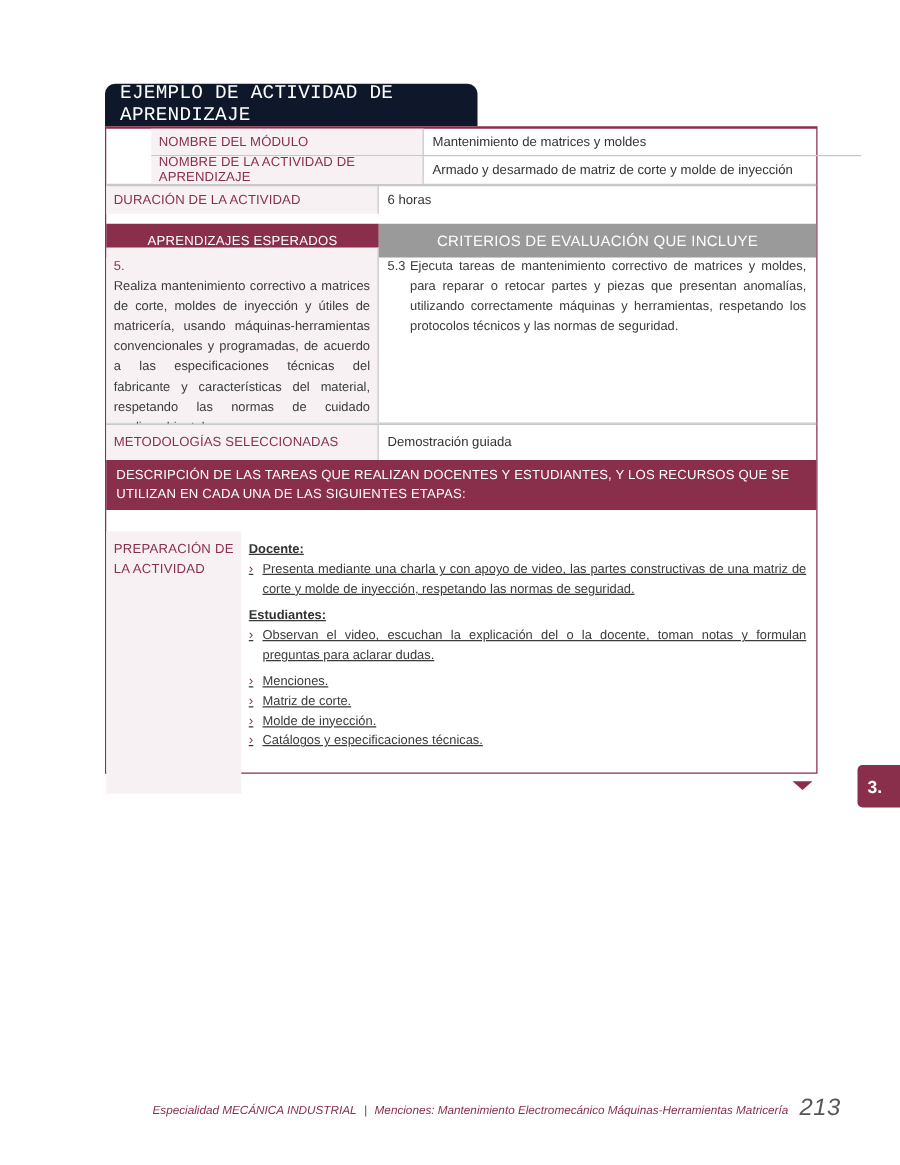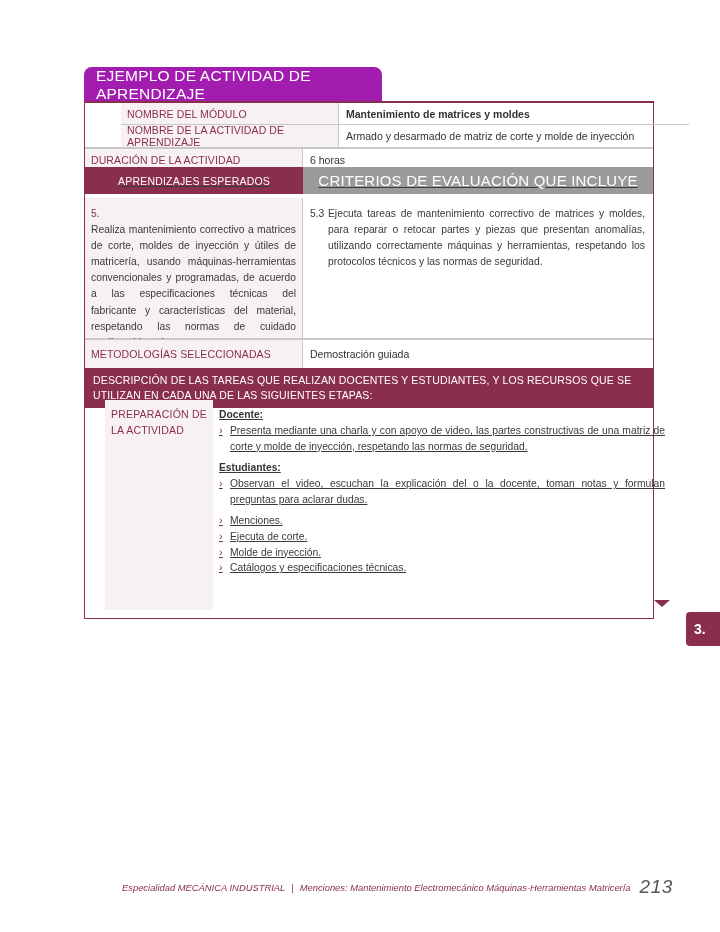--- a/index.html
+++ b/index.html
@@ -1,47 +1,47 @@
 <!DOCTYPE html>
 <html><head>
 <meta charset="utf-8">
 <style>
   * { box-sizing: border-box; margin: 0; padding: 0; }
   html, body { width: 720px; height: 932px; background: #ffffff; overflow: hidden; }
   body { font-family: "Liberation Sans Narrow", "Liberation Sans", sans-serif; position: relative; color: #3a3a3a; }
 
   .title-tab {
     position: absolute; left: 84px; top: 67px; width: 298px; height: 34px;
-    background: #a21caf; border-radius: 8px 8px 0 0;
+    background: #0f172a; border-radius: 8px 8px 0 0;
     color: #ffffff; font-size: 15.5px; letter-spacing: 0.2px;
-    display: flex; align-items: flex-start; padding-left: 12px;
+    display: flex; align-items: flex-end; padding-left: 12px; font-family: Liberation Mono, monospace;
   }
 
   .doc-table {
     position: absolute; left: 84px; top: 101px; width: 570px; height: 518px;
     border: 1.5px solid #8a2f4b; border-top: 2px solid #8a2f4b;
   }
 
   .row { position: absolute; left: 0; width: 100%; display: flex; }
   .cell { height: 100%; font-size: 10.5px; display: flex; align-items: center; }
   .cell.label {
     width: 218px; background: #f7f1f3; color: #8a2f4b; padding-left: 6px;
     border-right: 1px solid #c8c8c8; letter-spacing: 0.1px;
   }
   .cell.value { flex: 1; padding-left: 7px; color: #333; }
-  .cell.value.bold { font-weight: bold; }
+  .cell.value.bold { font-weight: normal; }
   .hr { border-bottom: 1px solid #c8c8c8; }
 
   .row-hdr .left {
     width: 218px; background: #8a2f4b; color: #fff; justify-content: center;
     font-size: 10.5px; letter-spacing: 0.2px;
   }
   .row-hdr .right {
     flex: 1; background: #9a9a9a; color: #fff; justify-content: center;
-    font-size: 15px; letter-spacing: 0.2px;
+    font-size: 12px; letter-spacing: 0.2px;
   }
 
   .learning-left {
     width: 218px; background: #f7f1f3; border-right: 1px solid #c8c8c8;
     padding: 8px 6px; font-size: 10.3px; line-height: 16.1px; color: #3a3a3a;
     text-align: justify;
   }
   .learning-left .num { color: #8a2f4b; display: block; }
   .learning-right {
     flex: 1; padding: 8px 8px 0 7px; font-size: 10.3px; line-height: 16px; color: #3a3a3a;
@@ -103,21 +103,21 @@
   <div class="row hr" style="top:22px;height:23px;padding-left:36px;">
     <div class="cell label">NOMBRE DE LA ACTIVIDAD DE APRENDIZAJE</div>
     <div class="cell value">Armado y desarmado de matriz de corte y molde de inyección</div>
   </div>
 
   <div class="row" style="top:45px;height:23px;">
     <div class="cell label">DURACIÓN DE LA ACTIVIDAD</div>
     <div class="cell value">6 horas</div>
   </div>
 
-  <div class="row row-hdr" style="top:64px;height:27px;text-decoration:underline;">
+  <div class="row row-hdr" style="top:76px;height:27px;">
     <div class="cell left">APRENDIZAJES ESPERADOS</div>
     <div class="cell right">CRITERIOS DE EVALUACIÓN QUE INCLUYE</div>
   </div>
 
   <div class="row hr" style="top:95px;height:141px;">
     <div class="learning-left">
       <span class="num">5.</span>
       <span>Realiza mantenimiento correctivo a matrices de corte, moldes de inyección y útiles de matricería, usando máquinas-herramientas convencionales y programadas, de acuerdo a las especificaciones técnicas del fabricante y características del material, respetando las normas de cuidado medioambiental.</span>
     </div>
     <div class="learning-right">
@@ -128,21 +128,21 @@
 
   <div class="row" style="top:236px;height:29px;">
     <div class="cell label">METODOLOGÍAS SELECCIONADAS</div>
     <div class="cell value">Demostración guiada</div>
   </div>
 
   <div class="row" style="top:265px;height:41px;display:block;">
     <div class="desc-hdr">DESCRIPCIÓN DE LAS TAREAS QUE REALIZAN DOCENTES Y ESTUDIANTES, Y LOS RECURSOS QUE SE UTILIZAN EN CADA UNA DE LAS SIGUIENTES ETAPAS:</div>
   </div>
 
-  <div class="row" style="top:297px;height:210px;margin-left:20px;">
+  <div class="row" style="top:322px;height:210px;">
     <div class="stage-left">PREPARACIÓN DE LA ACTIVIDAD</div>
     <div class="stage-right">
       <div class="group">
         <div class="sub">Docente:</div>
         <div class="item">
           <span class="bullet">›</span>
           <span class="item-text">Presenta mediante una charla y con apoyo de video, las partes constructivas de una matriz de corte y molde de inyección, respetando las normas de seguridad.</span>
         </div>
       </div>
       <div class="group">
@@ -152,21 +152,21 @@
           <span class="item-text">Observan el video, escuchan la explicación del o la docente, toman notas y formulan preguntas para aclarar dudas.</span>
         </div>
       </div>
       <div class="group">
         <div class="item">
           <span class="bullet">›</span>
           <span class="item-text">Menciones.</span>
         </div>
         <div class="item">
           <span class="bullet">›</span>
-          <span class="item-text">Ejecuta de corte.</span>
+          <span class="item-text">Matriz de corte.</span>
         </div>
         <div class="item">
           <span class="bullet">›</span>
           <span class="item-text">Molde de inyección.</span>
         </div>
         <div class="item">
           <span class="bullet">›</span>
           <span class="item-text">Catálogos y especificaciones técnicas.</span>
         </div>
       </div>

